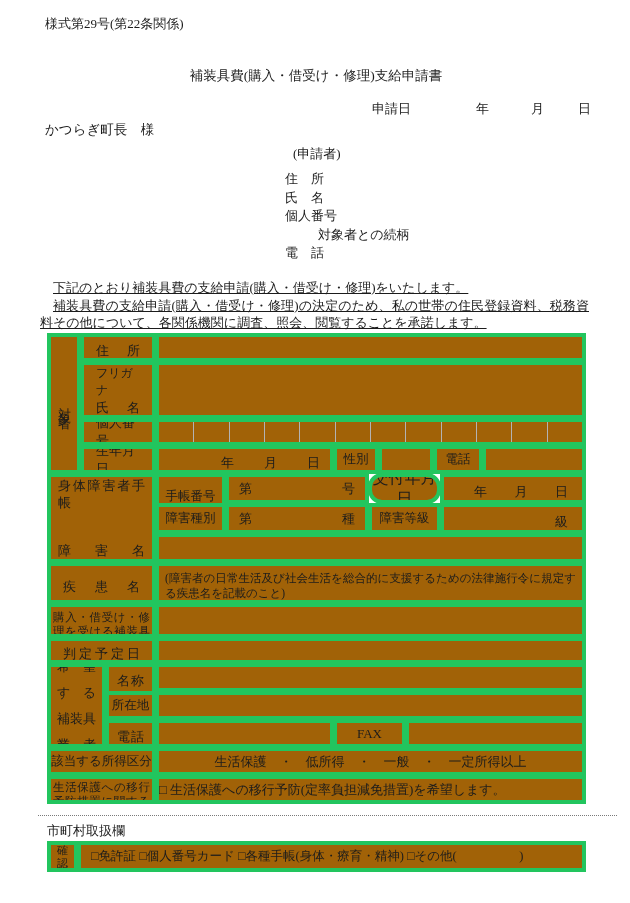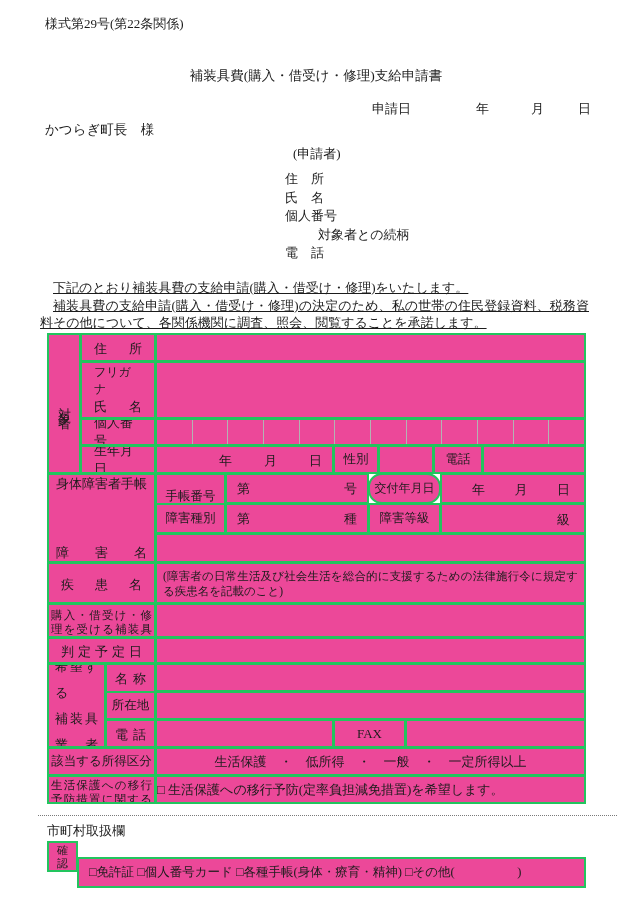--- a/index.html
+++ b/index.html
@@ -3,22 +3,22 @@
 <meta charset="utf-8">
 <style>
   html,body{margin:0;padding:0;background:#ffffff;}
   .page{
     position:relative;width:630px;height:903px;background:#ffffff;
     font-family:"Liberation Serif","DejaVu Serif",serif;
     color:#1c1c1c;font-size:13px;overflow:hidden;
   }
   .abs{position:absolute;white-space:nowrap;}
   .cell{
-    position:absolute;box-sizing:border-box;border:2px solid #22c55e;
-    background:#ec4899;overflow:hidden;
+    position:absolute;box-sizing:border-box;border:4px solid #22c55e;
+    background:#a16207;overflow:hidden;
   }
   .vc{display:flex;align-items:center;}          
   .ctr{display:flex;align-items:center;justify-content:center;text-align:center;}
   .sp{text-align:justify;text-align-last:justify;}
   .between{display:flex;align-items:center;justify-content:space-between;padding:0 10px;}
   .sm{font-size:11.5px;line-height:14px;}
   .vert{
     display:flex;align-items:center;justify-content:center;
   }
   .vert span{writing-mode:vertical-rl;text-orientation:upright;letter-spacing:5px;font-size:13px;}
@@ -97,21 +97,21 @@
   <div class="cell" style="left:47px;top:473px;width:109px;height:90px;display:flex;flex-direction:column;justify-content:space-between;">
     <div class="sp" style="padding:0 7px;line-height:17px;">身体障害者手帳</div>
     <div class="sp" style="padding:0 7px;line-height:17px;">障害名</div>
   </div>
 
   <div class="cell ctr" style="left:155px;top:473px;width:71px;height:46px;font-size:12.5px;">手帳番号</div>
   <div class="cell between" style="left:225px;top:473px;width:144px;height:31px;">
     <span>第</span>
     <span>号</span>
   </div>
-  <div class="cell ctr" style="left:368px;top:473px;width:73px;height:31px;font-size:12px;border-radius:14px;">交付年月日</div>
+  <div class="cell ctr" style="left:368px;top:473px;width:73px;height:31px;font-size:16px;border-radius:14px;">交付年月日</div>
   <div class="cell sp" style="left:440px;top:473px;width:146px;height:31px;line-height:30px;padding:0 14px 0 30px;">年　月　日</div>
 
   <div class="cell ctr" style="left:155px;top:503px;width:71px;height:31px;font-size:12.5px;">障害種別</div>
   <div class="cell between" style="left:225px;top:503px;width:144px;height:31px;">
     <span>第</span>
     <span>種</span>
   </div>
   <div class="cell ctr" style="left:368px;top:503px;width:73px;height:31px;font-size:12.5px;">障害等級</div>
   <div class="cell" style="left:440px;top:503px;width:146px;height:31px;text-align:right;line-height:30px;padding-right:14px;box-sizing:border-box;">級</div>
 
@@ -144,15 +144,15 @@
   <div class="cell ctr" style="left:155px;top:747px;width:431px;height:29px;">生活保護　・　低所得　・　一般　・　一定所得以上</div>
 
   <div class="cell wrap2 sm" style="left:47px;top:775px;width:109px;height:29px;padding:1px 2px 0 2px;">生活保護への移行予防措置に関する認定</div>
   <div class="cell vc" style="left:155px;top:775px;width:431px;height:29px;padding-left:0;">□ 生活保護への移行予防(定率負担減免措置)を希望します。</div>
 
   <div class="dotted" style="left:38px;top:815px;width:579px;"></div>
 
   <div class="abs" style="left:47px;top:822px;">市町村取扱欄</div>
 
   <div class="cell ctr" style="left:47px;top:841px;width:31px;height:31px;font-size:11px;line-height:13px;padding:2px 9px;white-space:normal;word-break:break-all;">確認</div>
-  <div class="cell vc" style="left:77px;top:841px;width:509px;height:31px;padding-left:10px;font-size:12.5px;margin-top:16px;">□免許証 □個人番号カード □各種手帳(身体・療育・精神) □その他(　　　　　)</div>
+  <div class="cell vc" style="left:77px;top:841px;width:509px;height:31px;padding-left:10px;font-size:12.5px;">□免許証 □個人番号カード □各種手帳(身体・療育・精神) □その他(　　　　　)</div>
 
 </div>
 
 </body></html>

